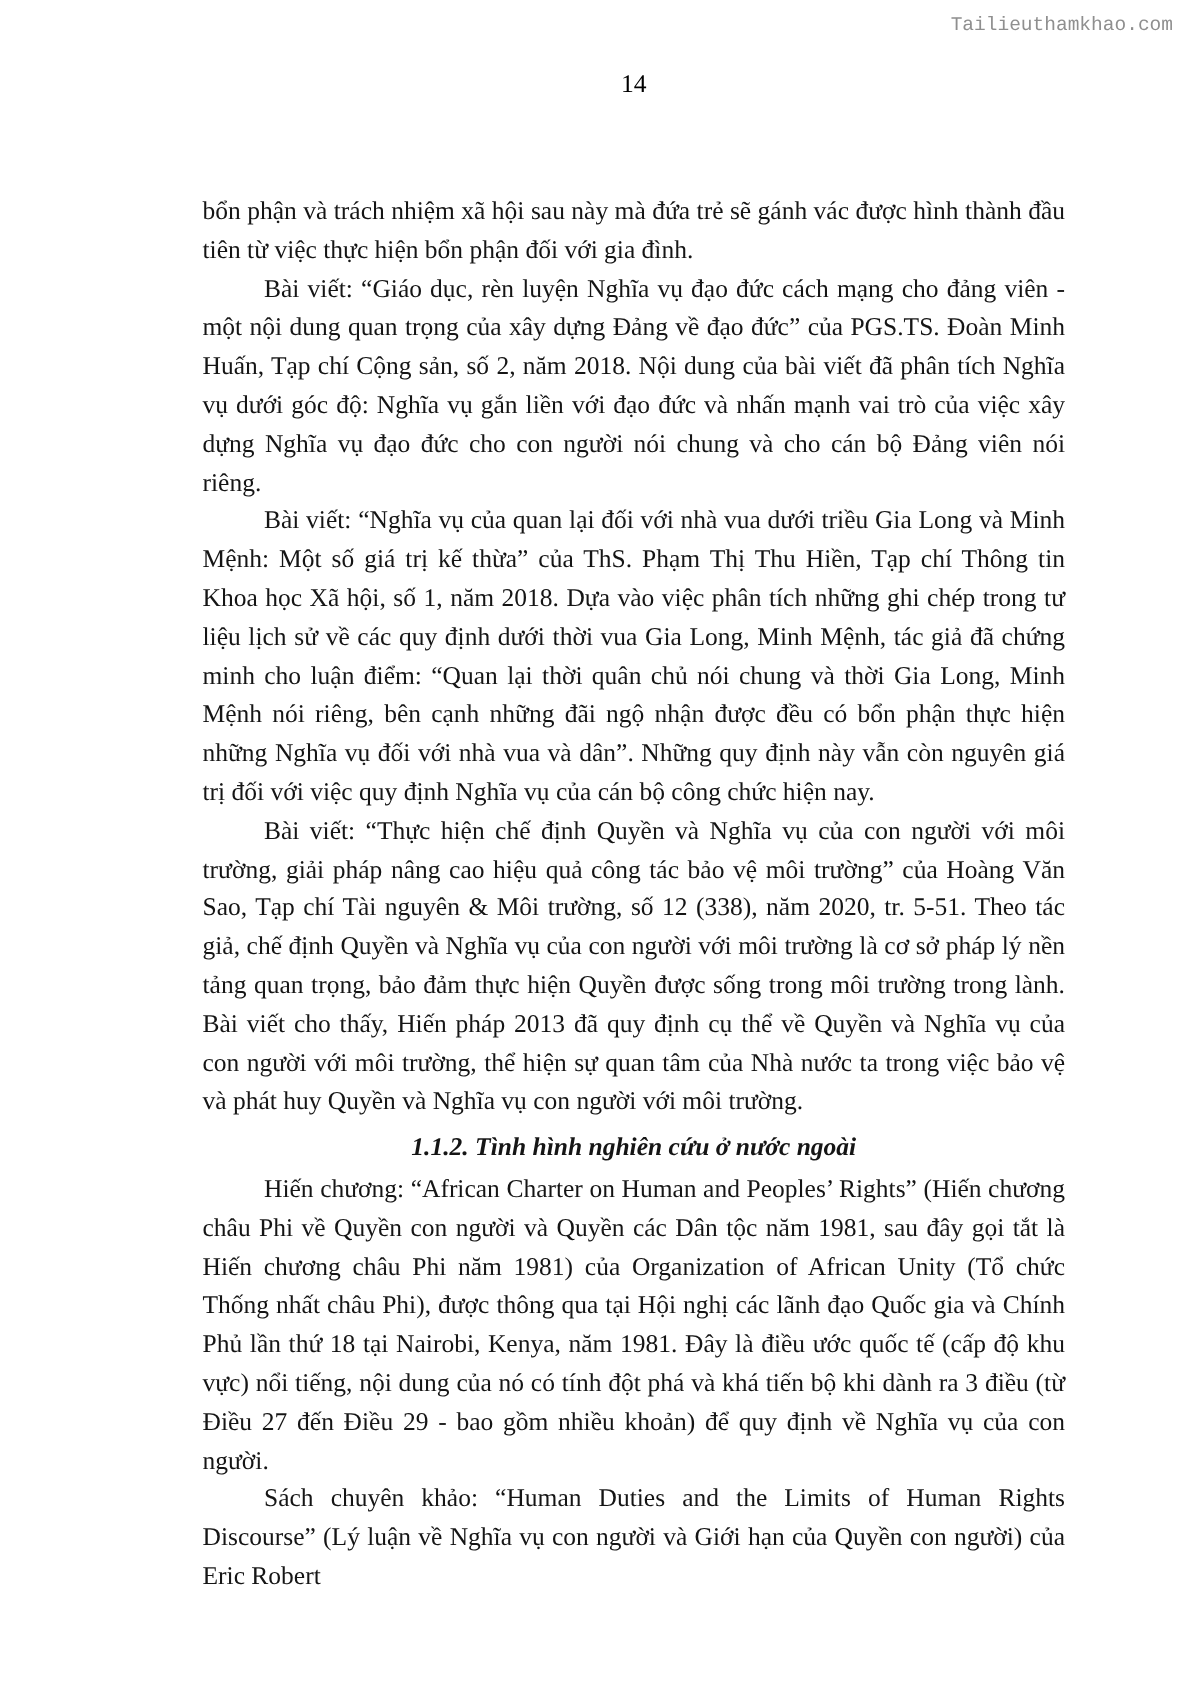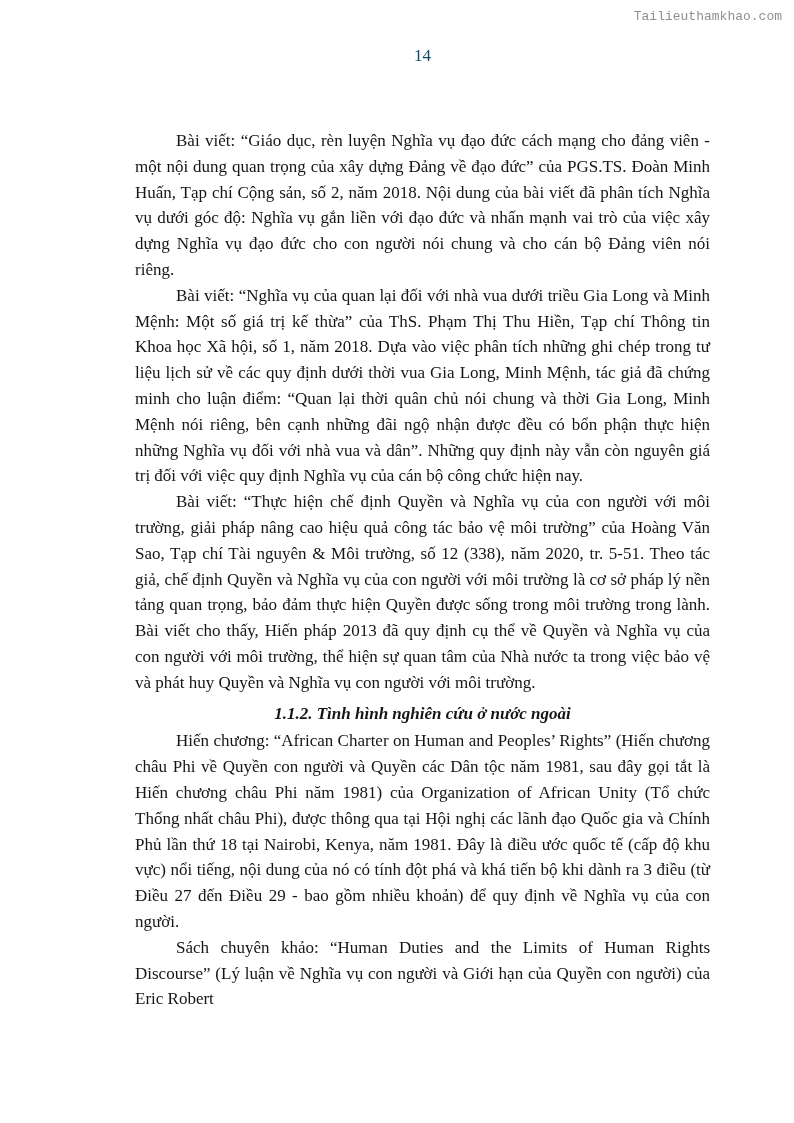--- a/index.html
+++ b/index.html
@@ -28,21 +28,21 @@
     font-size: 13px;
     color: #8f8f8f;
   }
   .page-number {
     position: absolute;
     top: 46px;
     left: 135px;
     width: 575px;
     text-align: center;
     font-size: 17px;
-    color: #0c4a6e;
+    color: #000000;
   }
   .content {
     position: absolute;
     top: 128px;
     left: 135px;
     width: 575px;
     font-size: 17px;
     line-height: 25.8px;
     text-align: justify;
   }
@@ -66,20 +66,21 @@
 <body>
 
 <div class="page">
 
   <div class="watermark">Tailieuthamkhao.com</div>
 
   <div class="page-number">14</div>
 
   <div class="content">
 
+    <p class="p"><span>bổn phận và trách nhiệm xã hội sau này mà đứa trẻ sẽ gánh vác được hình thành đầu tiên từ việc thực hiện bổn phận đối với gia đình.</span></p>
 
     <p class="p ind"><span>Bài viết: “</span><span class="it">Giáo dục, rèn luyện Nghĩa vụ đạo đức cách mạng cho đảng viên - một nội dung quan trọng của xây dựng Đảng về đạo đức</span><span>” của PGS.TS. Đoàn Minh Huấn, Tạp chí Cộng sản, số 2, năm 2018. Nội dung của bài viết đã phân tích Nghĩa vụ dưới góc độ: Nghĩa vụ gắn liền với đạo đức và nhấn mạnh vai trò của việc xây dựng Nghĩa vụ đạo đức cho con người nói chung và cho cán bộ Đảng viên nói riêng.</span></p>
 
     <p class="p ind"><span>Bài viết: “</span><span class="it">Nghĩa vụ của quan lại đối với nhà vua dưới triều Gia Long và Minh Mệnh: Một số giá trị kế thừa</span><span>” của ThS. Phạm Thị Thu Hiền, Tạp chí Thông tin Khoa học Xã hội, số 1, năm 2018. Dựa vào việc phân tích những ghi chép trong tư liệu lịch sử về các quy định dưới thời vua Gia Long, Minh Mệnh, tác giả đã chứng minh cho luận điểm: “Quan lại thời quân chủ nói chung và thời Gia Long, Minh Mệnh nói riêng, bên cạnh những đãi ngộ nhận được đều có bổn phận thực hiện những Nghĩa vụ đối với nhà vua và dân”. Những quy định này vẫn còn nguyên giá trị đối với việc quy định Nghĩa vụ của cán bộ công chức hiện nay.</span></p>
 
     <p class="p ind"><span>Bài viết: “</span><span class="it">Thực hiện chế định Quyền và Nghĩa vụ của con người với môi trường, giải pháp nâng cao hiệu quả công tác bảo vệ môi trường</span><span>” của Hoàng Văn Sao, Tạp chí Tài nguyên &amp; Môi trường, số 12 (338), năm 2020, tr. 5-51. Theo tác giả, chế định Quyền và Nghĩa vụ của con người với môi trường là cơ sở pháp lý nền tảng quan trọng, bảo đảm thực hiện Quyền được sống trong môi trường trong lành. Bài viết cho thấy, Hiến pháp 2013 đã quy định cụ thể về Quyền và Nghĩa vụ của con người với môi trường, thể hiện sự quan tâm của Nhà nước ta trong việc bảo vệ và phát huy Quyền và Nghĩa vụ con người với môi trường.</span></p>
 
     <h3 class="heading">1.1.2. Tình hình nghiên cứu ở nước ngoài</h3>
 
     <p class="p ind"><span>Hiến chương: “</span><span class="it">African Charter on Human and Peoples’ Rights</span><span>” (</span><span class="it">Hiến chương châu Phi về Quyền con người và Quyền các Dân tộc</span><span> năm 1981, sau đây gọi tắt là Hiến chương châu Phi năm 1981) của Organization of African Unity (Tổ chức Thống nhất châu Phi), được thông qua tại Hội nghị các lãnh đạo Quốc gia và Chính Phủ lần thứ 18 tại Nairobi, Kenya, năm 1981. Đây là điều ước quốc tế (cấp độ khu vực) nổi tiếng, nội dung của nó có tính đột phá và khá tiến bộ khi dành ra 3 điều (từ Điều 27 đến Điều 29 - bao gồm nhiều khoản) để quy định về Nghĩa vụ của con người.</span></p>

